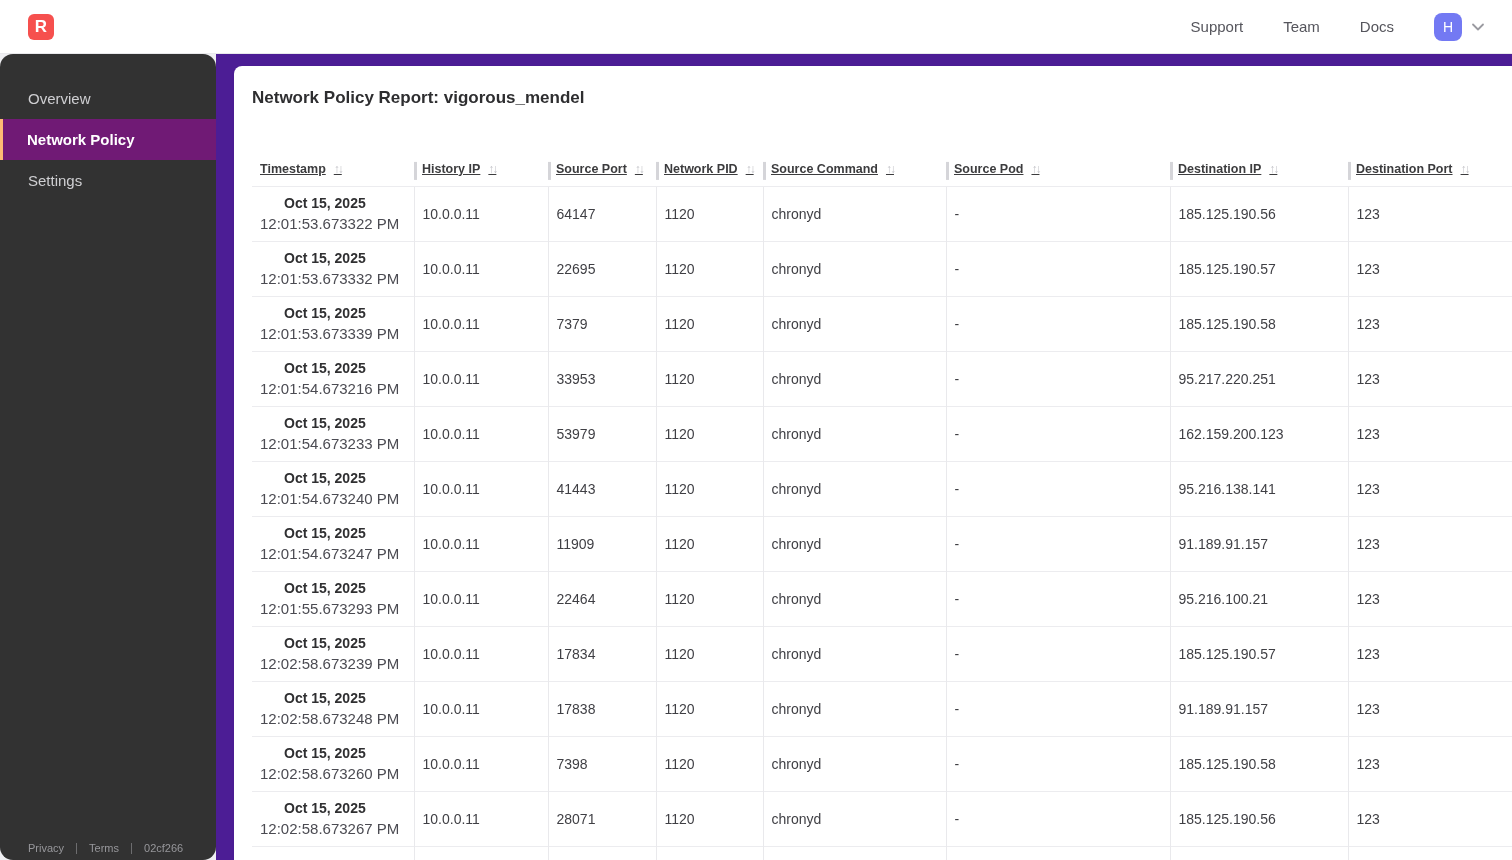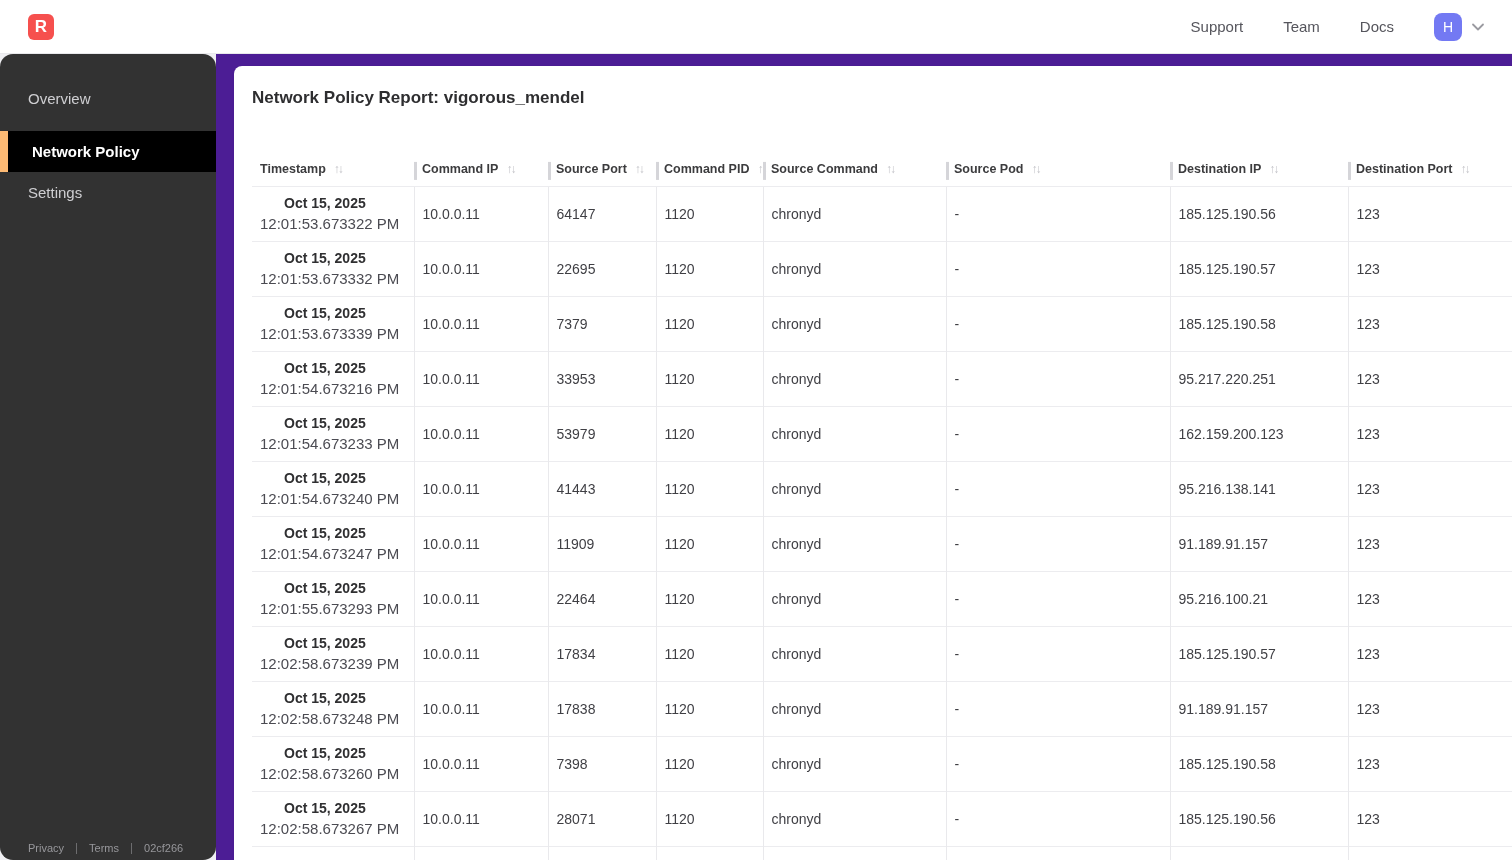--- a/index.html
+++ b/index.html
@@ -13,38 +13,38 @@
   .toptab.active { color:#2c2c31; font-weight:bold; border-bottom-color:#7278f2; }
   .topright { margin-left:auto; display:flex; align-items:center; gap:40px; padding-right:26px; }
   .toplink { font-size:15px; color:#55555c; cursor:pointer; }
   .avatar-wrap { display:flex; align-items:center; gap:8px; cursor:pointer; }
   .avatar { width:28px; height:28px; border-radius:8px; background:#7379f3; color:#fff; font-size:14px; display:flex; align-items:center; justify-content:center; }
   .chev { color:#9a9aa0; display:flex; }
 
   
   .sidebar { position:fixed; top:54px; left:0; width:216px; height:806px; background:#323232; padding-top:24px; z-index:10;border-radius:13px; }
   .side-item { height:41px; display:flex; align-items:center; padding-left:28px; font-size:15px; color:#cfcfd2; cursor:pointer; }
-  .side-item.active { background:#000000; border-left:8px solid #fdba74; padding-left:24px; color:#ffffff; font-weight:bold;margin-top:12px; }
+  .side-item.active { background:#701a75; border-left:3px solid #fdba74; padding-left:24px; color:#ffffff; font-weight:bold; }
   .side-footer { position:absolute; bottom:6px; left:28px; display:flex; align-items:center; gap:12px; font-size:11px; color:#97979b; }
   .side-footer .fdiv { width:1px; height:11px; background:#6d6d6f; }
   .side-footer span { cursor:pointer; }
   .side-footer .fbuild { cursor:default; }
 
   
   .main { position:fixed; top:54px; left:216px; width:1436px; height:806px; background:#4c1d95; }
   .card { margin:12px 20px 0 18px; background:#ffffff; border-radius:8px 8px 0 0; box-shadow:0 1px 3px rgba(0,0,0,0.06); min-height:900px; padding:22px 18px 0 18px; }
   .card-title { font-size:17px; font-weight:bold; color:#2e2e30; }
   .toolbar { display:flex; justify-content:flex-end; gap:20px; margin-top:16px; margin-bottom:16px; }
   .tool-btn { width:18px; height:18px; display:flex; align-items:center; justify-content:center; cursor:pointer; color:#8a8a8e; }
 
   
   table { border-collapse:collapse; table-layout:fixed; width:100%; }
   col.c1{width:162px} col.c2{width:134px} col.c3{width:108px} col.c4{width:107px}
   col.c5{width:183px} col.c6{width:224px} col.c7{width:178px} col.c8{width:auto}
-  thead th { position:relative; text-align:left; font-size:12.5px; font-weight:bold; color:#3c3c3e; height:28px; padding:0 8px 6px 8px; vertical-align:middle; white-space:nowrap; }
+  thead th { position:relative; text-align:left; font-size:12.5px; font-weight:bold; color:#3c3c3e; height:28px; padding:0 8px 6px 8px; vertical-align:middle; white-space:nowrap;text-decoration:underline; }
   thead th + th::before { content:""; position:absolute; left:0; top:50%; transform:translateY(-56%); width:3px; height:18px; background:#d5d5d9; }
   .th-sort { font-size:12px; color:#c3c3c8; letter-spacing:-2px; margin-left:8px; font-weight:normal; cursor:pointer; }
   tbody td { height:55px; padding:8px 8px; font-size:14px; color:#3f3f44; border-top:1px solid #ececef; vertical-align:middle; white-space:nowrap; }
   tbody td + td { border-left:1px solid #e9e9ec; }
   .cell-date { font-weight:bold; color:#2f2f31; font-size:14px; margin-bottom:4px;margin-left:24px; }
   .cell-time { font-size:15px; color:#4b4b52; font-weight:normal; }
 </style>
 </head>
 <body>
 
@@ -118,27 +118,27 @@
           <col class="c6">
           <col class="c7">
           <col class="c8">
       </colgroup>
       <thead>
         <tr>
             <th>
     <span class="th-label">Timestamp</span><span class="th-sort">↑↓</span>
   </th>
             <th>
-    <span class="th-label">Command IP</span><span class="th-sort">↑↓</span>
+    <span class="th-label">History IP</span><span class="th-sort">↑↓</span>
   </th>
             <th>
     <span class="th-label">Source Port</span><span class="th-sort">↑↓</span>
   </th>
             <th>
-    <span class="th-label">Command PID</span><span class="th-sort">↑↓</span>
+    <span class="th-label">Network PID</span><span class="th-sort">↑↓</span>
   </th>
             <th>
     <span class="th-label">Source Command</span><span class="th-sort">↑↓</span>
   </th>
             <th>
     <span class="th-label">Source Pod</span><span class="th-sort">↑↓</span>
   </th>
             <th>
     <span class="th-label">Destination IP</span><span class="th-sort">↑↓</span>
   </th>

